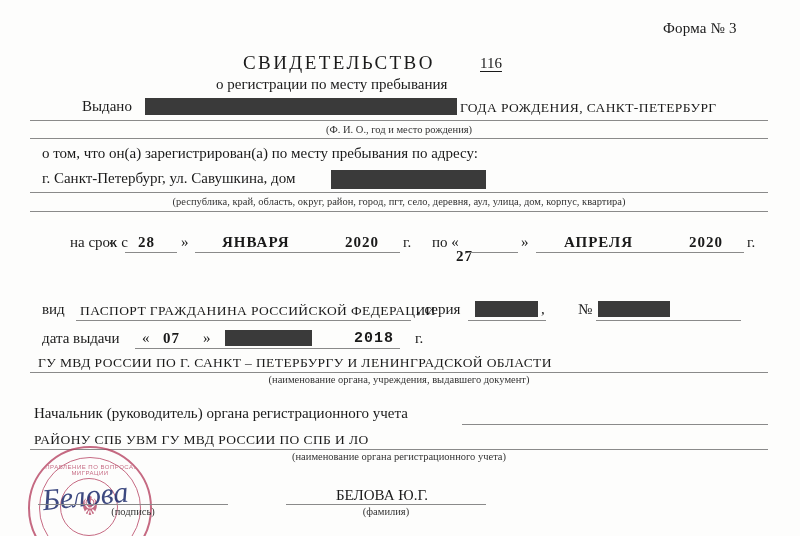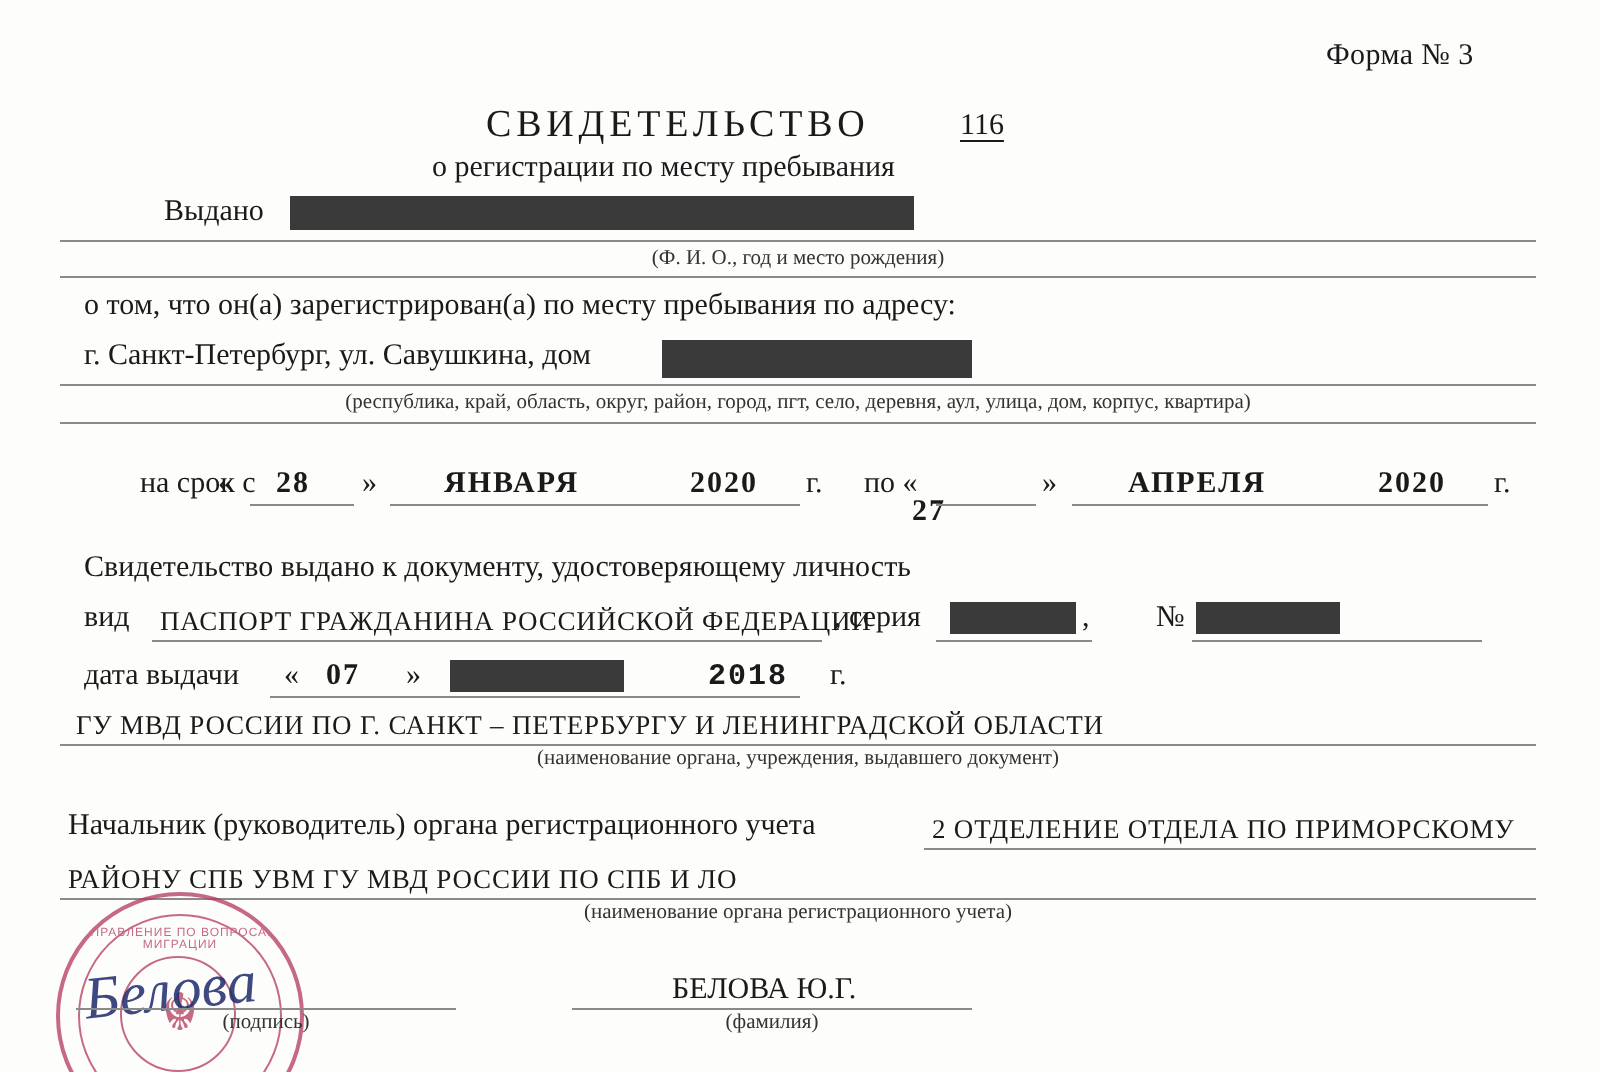--- a/index.html
+++ b/index.html
@@ -136,20 +136,21 @@
 <div class="page">
 
   <div class="abs form-no" style="left: 663px; top: 20px;">Форма № 3</div>
 
   <div class="abs title-main" style="left: 243px; top: 52px;">СВИДЕТЕЛЬСТВО</div>
   <div class="abs num-274" style="left: 480px; top: 55px;">116</div>
   <div class="abs title-sub" style="left: 216px; top: 76px;">о регистрации по месту пребывания</div>
 
   <div class="abs body-text" style="left: 82px; top: 98px;">Выдано</div>
   <div class="abs redact" style="left: 145px; top: 98px; width: 312px; height: 17px;"></div>
+  <div class="abs small-caps-text" style="left: 460px; top: 100px;">ГОДА РОЖДЕНИЯ, САНКТ-ПЕТЕРБУРГ</div>
   <div class="rule" style="left: 30px; top: 120px; width: 738px;"></div>
   <div class="rule" style="left: 30px; top: 138px; width: 738px;"></div>
   <div class="abs caption" style="left: 30px; top: 124px; width: 738px;">(Ф. И. О., год и место рождения)</div>
 
   <div class="abs body-text" style="left: 42px; top: 145px;">о том, что он(а) зарегистрирован(а) по месту пребывания по адресу:</div>
   <div class="abs body-text" style="left: 42px; top: 170px;">г. Санкт-Петербург, ул. Савушкина, дом</div>
   <div class="abs redact" style="left: 331px; top: 170px; width: 155px; height: 19px;"></div>
   <div class="rule" style="left: 30px; top: 192px; width: 738px;"></div>
   <div class="rule" style="left: 30px; top: 211px; width: 738px;"></div>
   <div class="abs caption" style="left: 30px; top: 196px; width: 738px;">(республика, край, область, округ, район, город, пгт, село, деревня, аул, улица, дом, корпус, квартира)</div>
@@ -165,21 +166,20 @@
   <div class="abs handw" style="left: 456px; top: 234px; margin-top: 14px;">27</div>
   <div class="abs body-text" style="left: 521px; top: 234px;">»</div>
   <div class="abs handw" style="left: 564px; top: 234px;">АПРЕЛЯ</div>
   <div class="abs handw" style="left: 689px; top: 234px;">2020</div>
   <div class="abs body-text" style="left: 747px; top: 234px;">г.</div>
   <div class="rule" style="left: 125px; top: 252px; width: 52px;"></div>
   <div class="rule" style="left: 195px; top: 252px; width: 205px;"></div>
   <div class="rule" style="left: 468px; top: 252px; width: 50px;"></div>
   <div class="rule" style="left: 536px; top: 252px; width: 208px;"></div>
 
-  <div class="abs body-text" style="left: 42px; top: 276px;">Свидетельство выдано к документу, удостоверяющему личность</div>
   <div class="abs body-text" style="left: 42px; top: 301px;">вид</div>
   <div class="abs small-caps-text" style="left: 80px; top: 303px;">ПАСПОРТ ГРАЖДАНИНА РОССИЙСКОЙ ФЕДЕРАЦИИ</div>
   <div class="abs body-text" style="left: 417px; top: 301px;">, серия</div>
   <div class="abs redact" style="left: 475px; top: 301px; width: 63px; height: 16px;"></div>
   <div class="abs body-text" style="left: 541px; top: 301px;">,</div>
   <div class="abs body-text" style="left: 578px; top: 301px;">№</div>
   <div class="abs redact" style="left: 598px; top: 301px; width: 72px; height: 16px;"></div>
   <div class="rule" style="left: 76px; top: 320px; width: 335px;"></div>
   <div class="rule" style="left: 468px; top: 320px; width: 78px;"></div>
   <div class="rule" style="left: 596px; top: 320px; width: 145px;"></div>
@@ -191,21 +191,20 @@
   <div class="abs redact" style="left: 225px; top: 330px; width: 87px; height: 16px;"></div>
   <div class="abs handw" style="left: 354px; top: 330px; font-family: Liberation Mono, monospace;">2018</div>
   <div class="abs body-text" style="left: 415px; top: 330px;">г.</div>
   <div class="rule" style="left: 135px; top: 348px; width: 265px;"></div>
 
   <div class="abs small-caps-text" style="left: 38px; top: 355px;">ГУ  МВД  РОССИИ  ПО  Г. САНКТ – ПЕТЕРБУРГУ  И  ЛЕНИНГРАДСКОЙ ОБЛАСТИ</div>
   <div class="rule" style="left: 30px; top: 372px; width: 738px;"></div>
   <div class="abs body-text" style="left: 34px; top: 405px;">Начальник (руководитель) органа регистрационного учета</div>
 
   <div class="abs caption" style="left: 30px; top: 374px; width: 738px;">(наименование органа, учреждения, выдавшего документ)</div>
-  <div class="abs small-caps-text" style="left: 466px; top: 407px;">2 ОТДЕЛЕНИЕ ОТДЕЛА  ПО ПРИМОРСКОМУ</div>
   <div class="rule" style="left: 462px; top: 424px; width: 306px;"></div>
   <div class="abs small-caps-text" style="left: 34px; top: 432px;">РАЙОНУ СПБ УВМ  ГУ  МВД РОССИИ  ПО СПБ  И  ЛО</div>
   <div class="rule" style="left: 30px; top: 449px; width: 738px;"></div>
   <div class="abs caption" style="left: 30px; top: 451px; width: 738px;">(наименование органа регистрационного учета)</div>
 
   <div class="stamp">
     <div class="stamp-text-top">УПРАВЛЕНИЕ ПО ВОПРОСАМ МИГРАЦИИ</div>
     <div class="stamp-inner"></div>
     <div class="stamp-eagle">☬</div>
 

